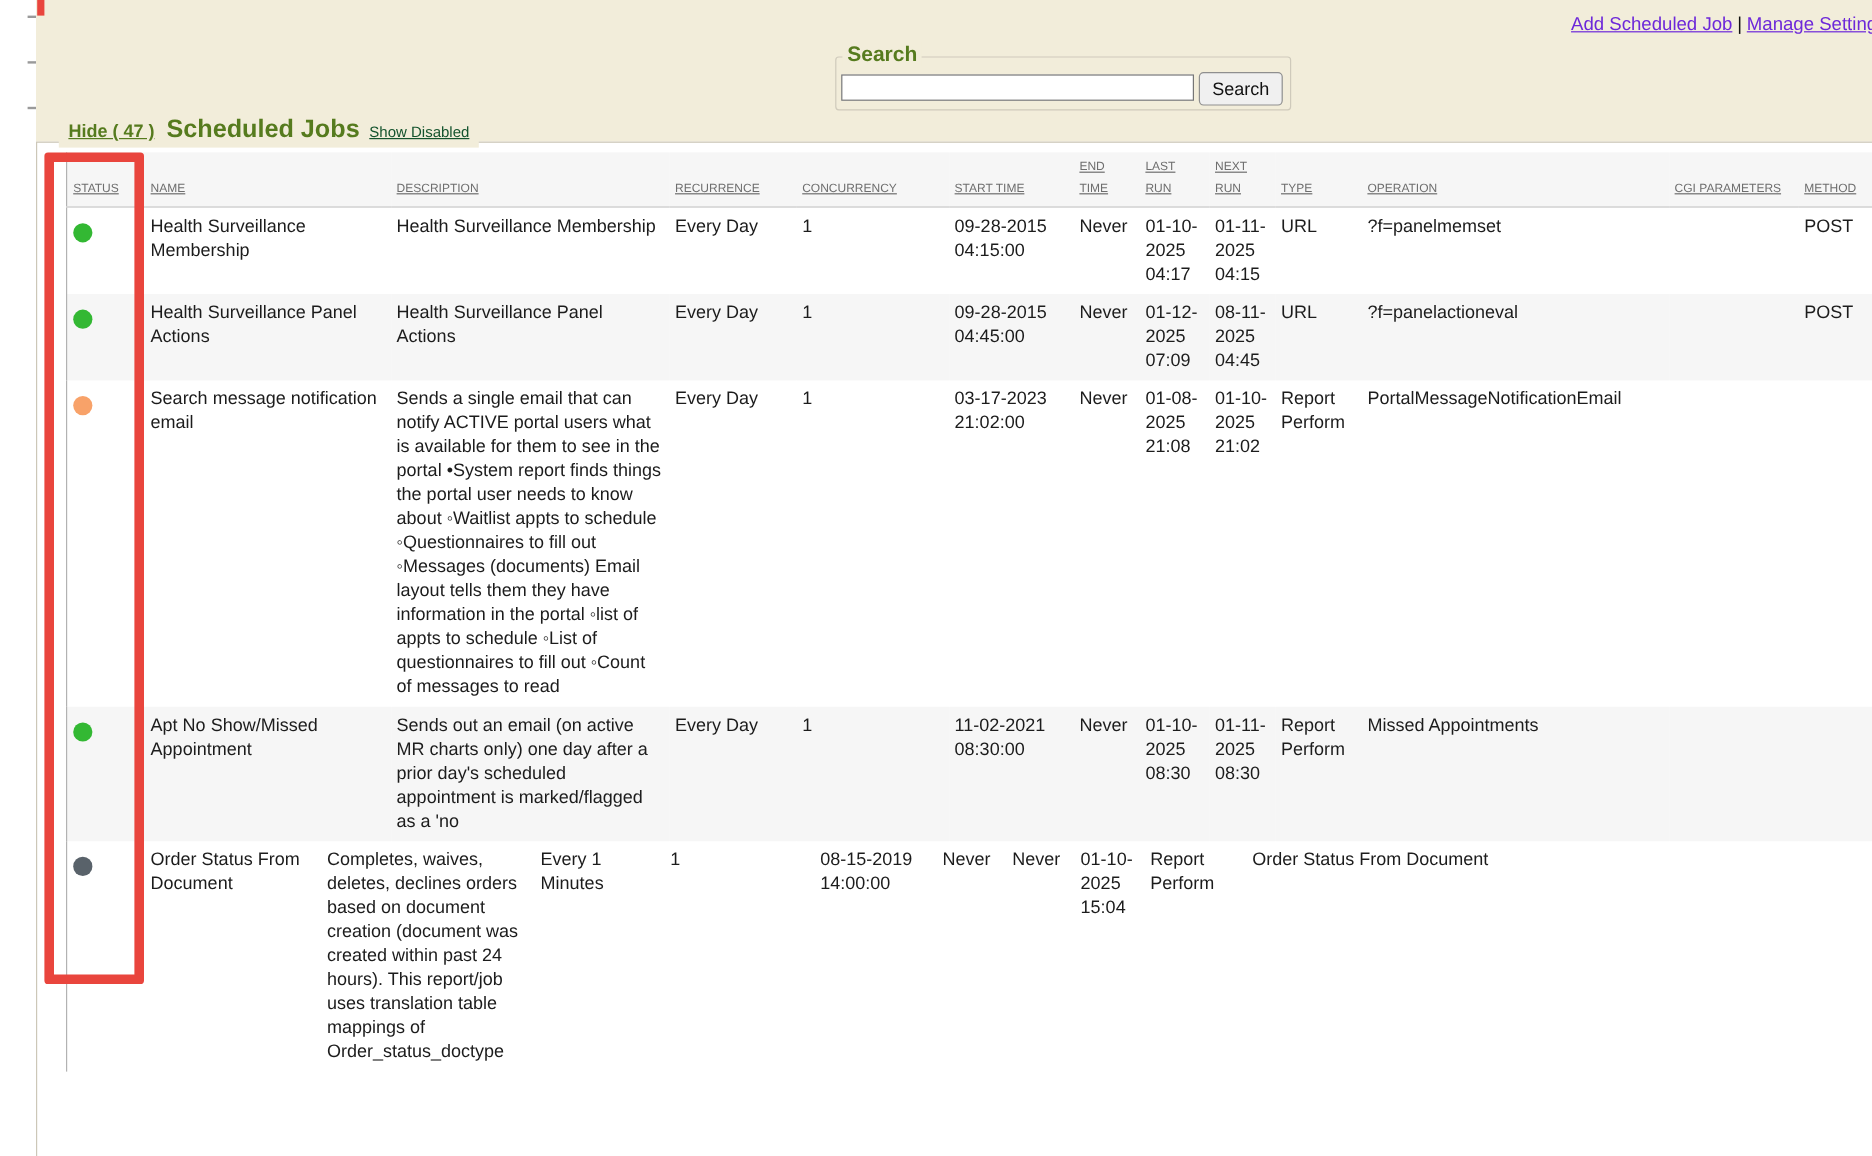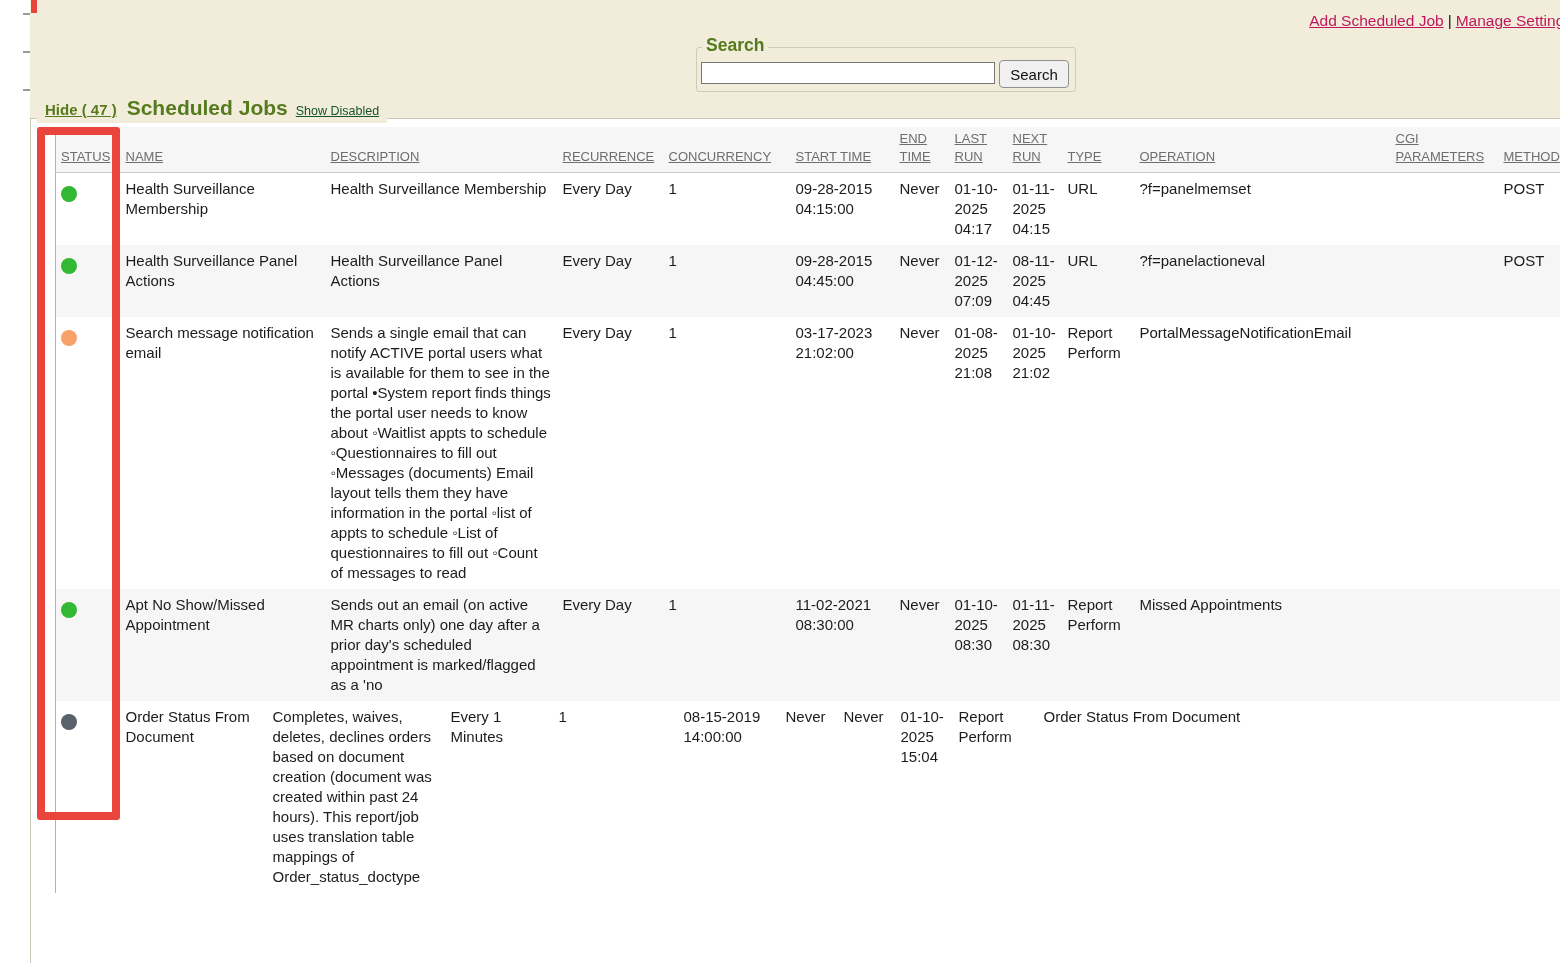--- a/index.html
+++ b/index.html
@@ -2,46 +2,46 @@
 <html><head>
 <meta charset="utf-8">
 <style>
   html,body{margin:0;padding:0;width:1560px;height:963px;overflow:hidden;
     font-family:"Liberation Sans",sans-serif;background:#ffffff;}
   .panel{position:absolute;left:30px;top:0;width:1530px;height:963px;background:#f2edda;}
   .tick{position:absolute;left:23px;width:7px;height:2px;background:#9a9a9a;}
   .red-top-mark{position:absolute;left:31px;top:0;width:6px;height:13px;background:#e9453d;z-index:6;}
   
   .topbar{position:absolute;top:12px;right:-12px;white-space:nowrap;font-size:15.5px;z-index:2;}
-  .topbar a{color:#be185d;text-decoration:underline;cursor:pointer;}
+  .topbar a{color:#6d28d9;text-decoration:underline;cursor:pointer;}
   .topbar .sep{color:#101010;margin:0 4px;}
   
   .search-box{position:absolute;left:696px;top:47px;width:378px;height:43px;
     border:1px solid #cfcabb;border-radius:3px;z-index:2;}
   .search-legend{position:absolute;top:-13px;left:5px;background:#f2edda;padding:0 4px;
     font-size:17.5px;font-weight:bold;color:#567b1e;}
   .search-input{position:absolute;left:4px;top:14px;width:286px;height:20px;
     border:1px solid #767676;background:#fff;font-size:14px;padding:0 3px;}
   .search-btn{position:absolute;left:302px;top:12px;width:70px;height:28px;
     background:#f0f0f0;border:1px solid #8f8f8f;border-radius:4px;font-size:15px;
     font-family:"Liberation Sans",sans-serif;color:#111;cursor:pointer;}
   
   .jobs-fieldset{position:absolute;left:30px;top:118px;width:1545px;height:870px;
     border:1px solid #ccc7b8;background:#ffffff;z-index:1;}
-  .jobs-legend{position:absolute;top:-23px;left:6px;background:#f2edda;
+  .jobs-legend{position:absolute;top:-23px;left:18px;background:#f2edda;
     padding:0 8px 3px 8px;display:flex;align-items:baseline;white-space:nowrap;}
   .hide-link{font-size:15px;font-weight:bold;color:#567b1e;text-decoration:underline;cursor:pointer;}
   .jobs-title{font-size:21px;font-weight:bold;color:#567b1e;margin-left:10px;}
   .show-disabled{font-size:12.5px;color:#14532d;text-decoration:underline;margin-left:8px;cursor:pointer;}
   
   table{border-collapse:collapse;table-layout:fixed;margin-left:24px;border-left:1px solid #b2b2b2;}
   #jobs-table{margin-top:8px;}
   th{vertical-align:bottom;text-align:left;font-weight:normal;
      padding:2px 5px 7px 5px;background:#f6f6f6;border-bottom:1px solid #c9c9c9;}
-  th span{color:#6e6e6e;font-size:13px;text-decoration:underline;cursor:pointer;}
+  th span{color:#6e6e6e;font-size:10px;text-decoration:underline;cursor:pointer;}
   td{vertical-align:top;padding:6px 5px;font-size:15px;line-height:20px;color:#1c1c1c;
      overflow-wrap:break-word;}
   tr.alt{background:#f6f6f6;}
   .dot{display:inline-block;width:16px;height:16px;border-radius:50%;margin-top:7px;}
   
   .annotation-rect{position:absolute;left:37px;top:127px;width:67px;height:677px;
     border:8px solid #e9453d;border-radius:3px;z-index:5;pointer-events:none;}
 </style>
 </head>
 <body>

